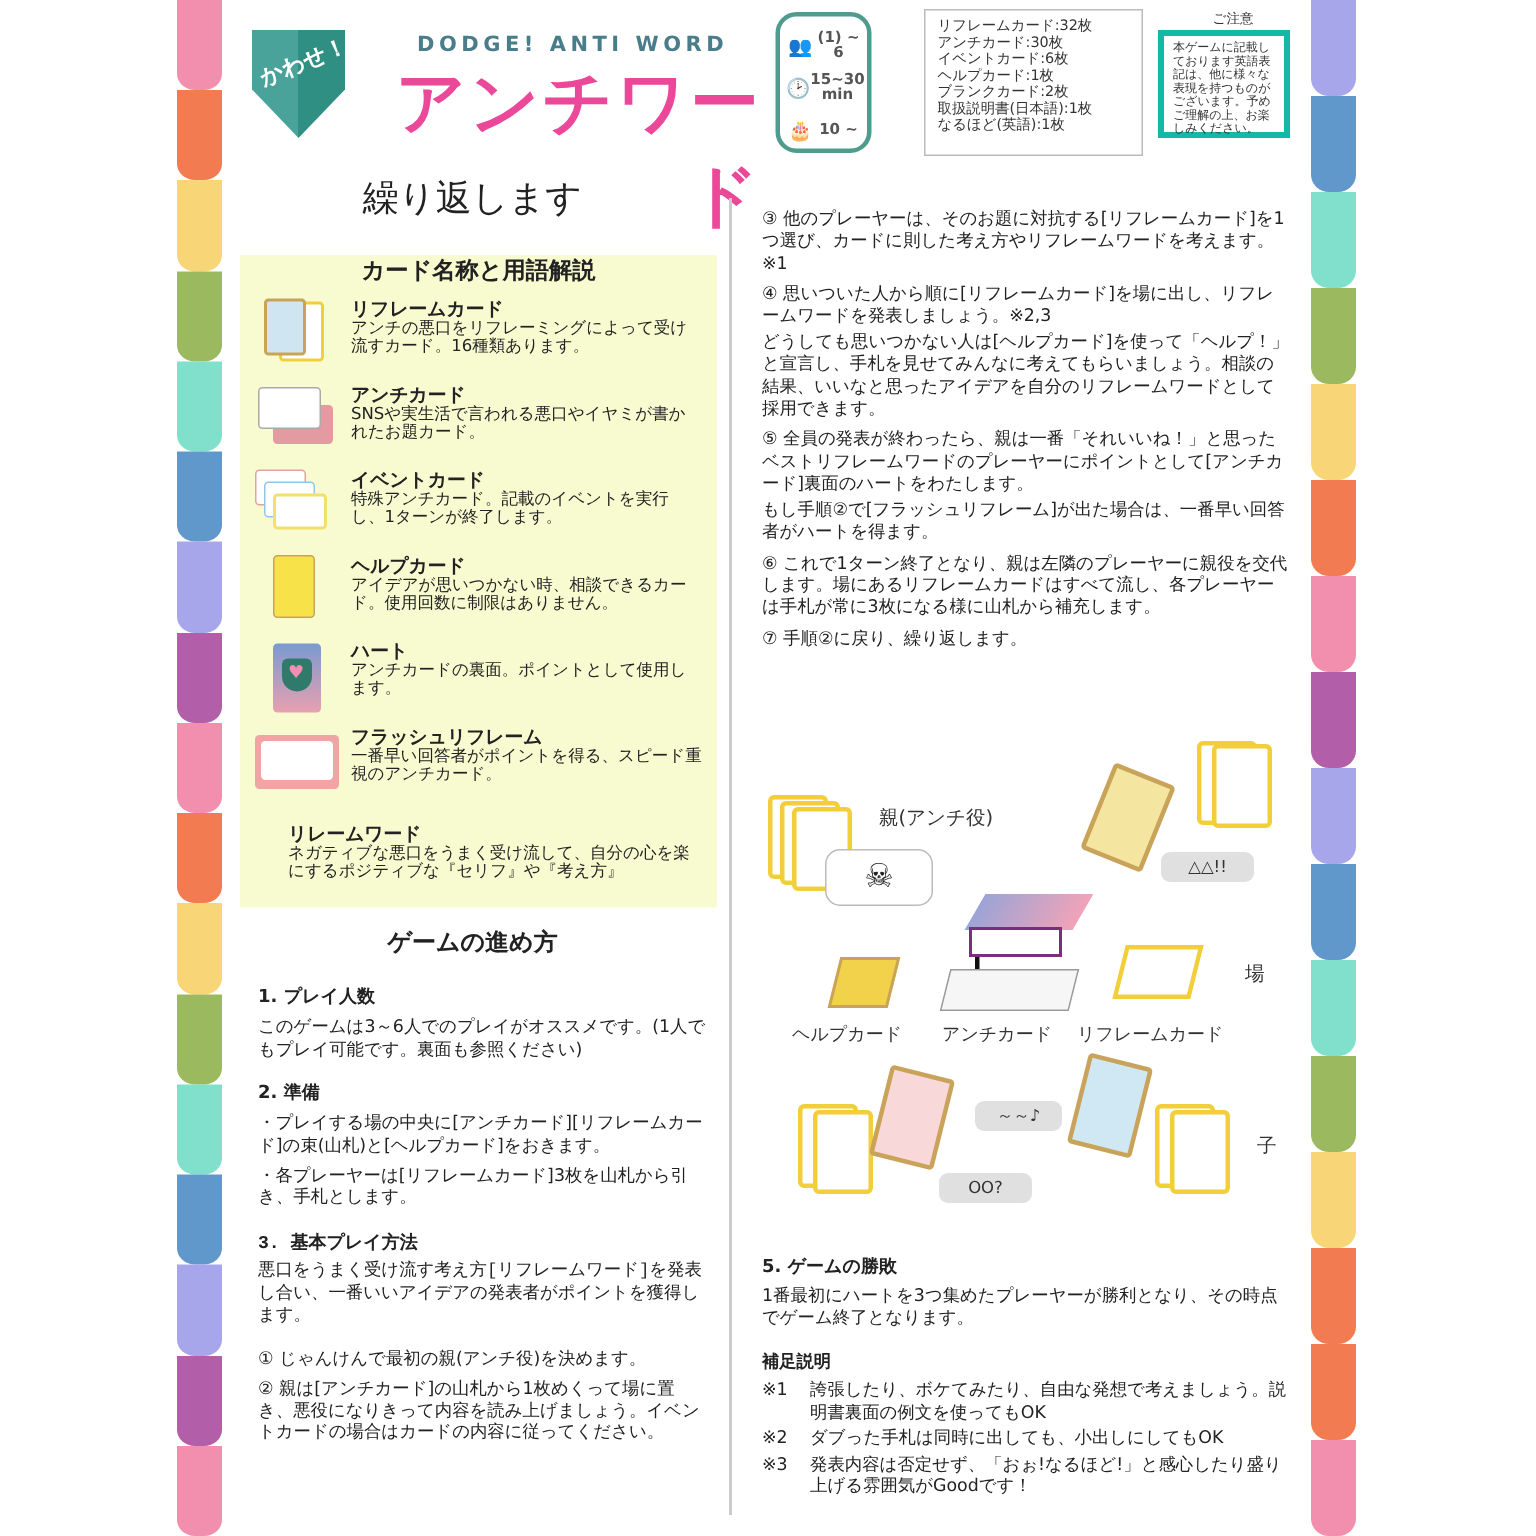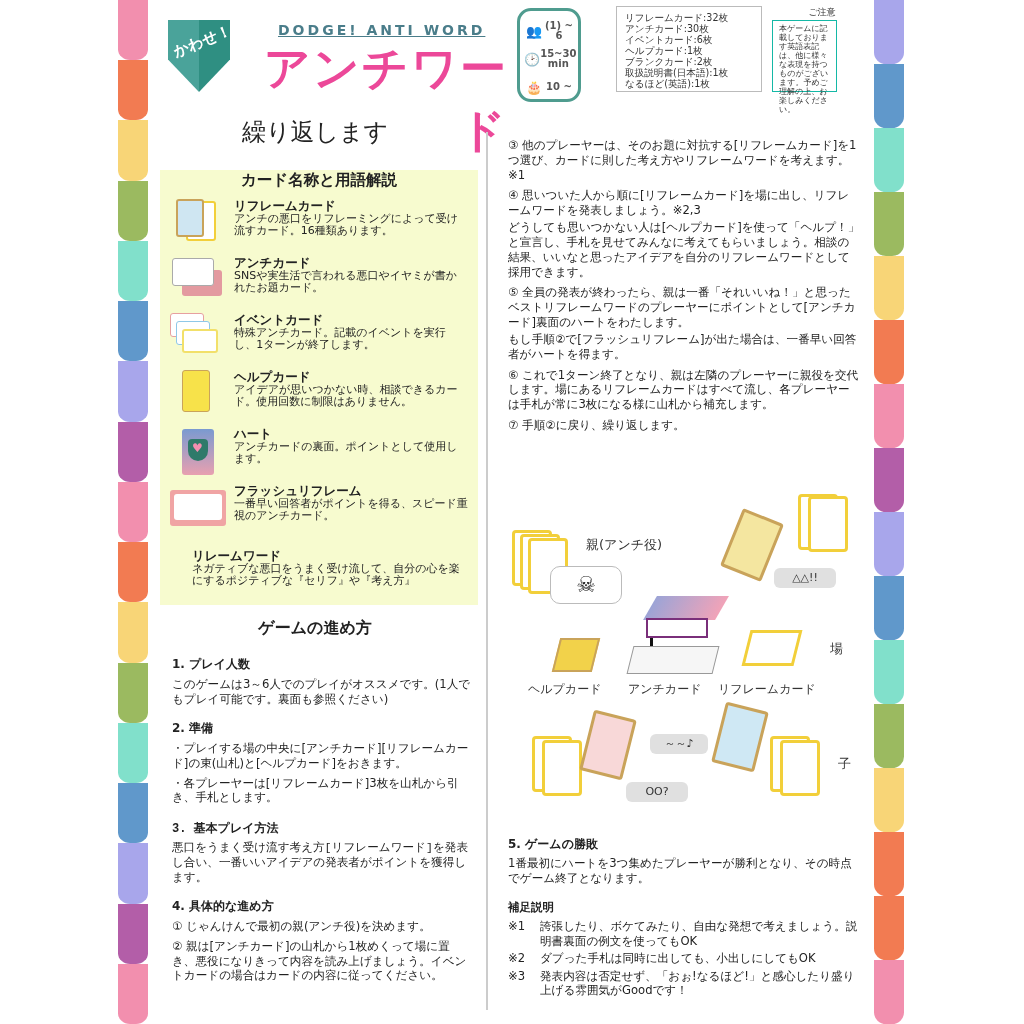--- a/index.html
+++ b/index.html
@@ -11,31 +11,31 @@
   .rainbow.left { left: 118px; }
   .rainbow.right { left: 874px; }
   .rainbow .band { width: 100%; flex: 1; border-radius: 0 0 40% 40% / 0 0 18% 18%; opacity: 0.88; }
 
   .page { position: absolute; left: 150px; top: 0; width: 722px; height: 1024px; background: #fff; }
 
   
   .logo { position: absolute; left: 18px; top: 18px; width: 340px; height: 80px; }
   .shield { position: absolute; left: 0; top: 2px; width: 62px; height: 72px; background: linear-gradient(90deg, #4aa39a 50%, #2f8f82 50%); clip-path: polygon(0 0, 100% 0, 100% 55%, 50% 100%, 0 55%); }
   .shield-text { position: absolute; left: 4px; top: 14px; color: #fff; font-weight: bold; font-size: 15px; transform: rotate(-22deg); white-space: nowrap; }
-  .logo-sub { position: absolute; left: 110px; top: 4px; font-size: 14px; letter-spacing: 3px; color: #4a7d8a; font-weight: bold; text-decoration: underline; }
+  .logo-sub { position: absolute; left: 110px; top: 4px; font-size: 14px; letter-spacing: 3px; color: #4a7d8a; font-weight: bold; }
   .logo-main { position: absolute; left: 72px; top: 20px; font-size: 46px; font-weight: bold; color: #ec4899; letter-spacing: 2px; text-align: right; }
 
   .infobox { position: absolute; left: 367px; top: 8px; width: 64px; height: 94px; border: 3px solid #4f9c8f; border-radius: 14px; padding: 6px 4px; }
   .info-row { display: flex; align-items: center; height: 28px; font-size: 10px; font-weight: bold; color: #555; }
   .info-row .ic { width: 20px; font-size: 13px; color: #666; text-align: center; }
   .info-row .val { flex: 1; text-align: center; line-height: 1.05; }
 
-  .contents { position: absolute; left: 466px; top: 6px; width: 146px; height: 86px; border: 1px solid #bbb; padding: 5px 8px; font-size: 9.6px; line-height: 1.15; color: #333; }
+  .contents { position: absolute; left: 466px; top: 6px; width: 146px; height: 98px; border: 1px solid #bbb; padding: 5px 8px; font-size: 9.6px; line-height: 1.15; color: #333; }
   .notice-title { position: absolute; left: 632px; top: 6px; width: 80px; text-align: center; font-size: 9px; color: #333; }
-  .notice { position: absolute; left: 622px; top: 20px; width: 65px; height: 72px; border: 1px solid #14b8a6; padding: 4px 6px; font-size: 8px; line-height: 1.12; color: #333; }
+  .notice { position: absolute; left: 622px; top: 20px; width: 88px; height: 72px; border: 4px solid #14b8a6; padding: 4px 6px; font-size: 8px; line-height: 1.12; color: #333; }
 
   
   .doc-title { position: absolute; left: 0; top: 116px; width: 330px; text-align: center; font-size: 24px; color: #222; }
   .glossary { position: absolute; left: 10px; top: 170px; width: 318px; height: 435px; background: #f7fbcf; padding: 0 10px; }
   .glossary h2 { font-size: 15.5px; text-align: center; font-weight: bold; margin-bottom: 8px; }
   .g-item { display: flex; height: 57px; }
   .g-thumb { width: 64px; flex-shrink: 0; position: relative; }
   .g-body { flex: 1; }
   .g-name { font-size: 12.5px; font-weight: bold; line-height: 1.1; }
   .g-desc { font-size: 11px; line-height: 1.12; color: #222; }
@@ -233,21 +233,20 @@
   <div class="sec" style="top:720px;">
     <h3>2. 準備</h3>
     <p>・プレイする場の中央に[アンチカード][リフレームカード]の束(山札)と[ヘルプカード]をおきます。</p>
     <p>・各プレーヤーは[リフレームカード]3枚を山札から引き、手札とします。</p>
   </div>
   <div class="sec" style="top:820px;font-family:Liberation Mono, monospace;">
     <h3>3. 基本プレイ方法</h3>
     <p>悪口をうまく受け流す考え方[リフレームワード]を発表し合い、一番いいアイデアの発表者がポイントを獲得します。</p>
   </div>
   <div class="sec" style="top:898px;">
-    <h3>4. 具体的な進め方</h3>
     <p>① じゃんけんで最初の親(アンチ役)を決めます。</p>
     <p>② 親は[アンチカード]の山札から1枚めくって場に置き、悪役になりきって内容を読み上げましょう。イベントカードの場合はカードの内容に従ってください。</p>
   </div>
 
   <div class="divider"></div>
 
   <div class="r-steps">
     <p>③ 他のプレーヤーは、そのお題に対抗する[リフレームカード]を1つ選び、カードに則した考え方やリフレームワードを考えます。※1</p>
     <p style="margin-bottom:2px;">④ 思いついた人から順に[リフレームカード]を場に出し、リフレームワードを発表しましょう。※2,3</p>
     <p>どうしても思いつかない人は[ヘルプカード]を使って「ヘルプ！」と宣言し、手札を見せてみんなに考えてもらいましょう。相談の結果、いいなと思ったアイデアを自分のリフレームワードとして採用できます。</p>

